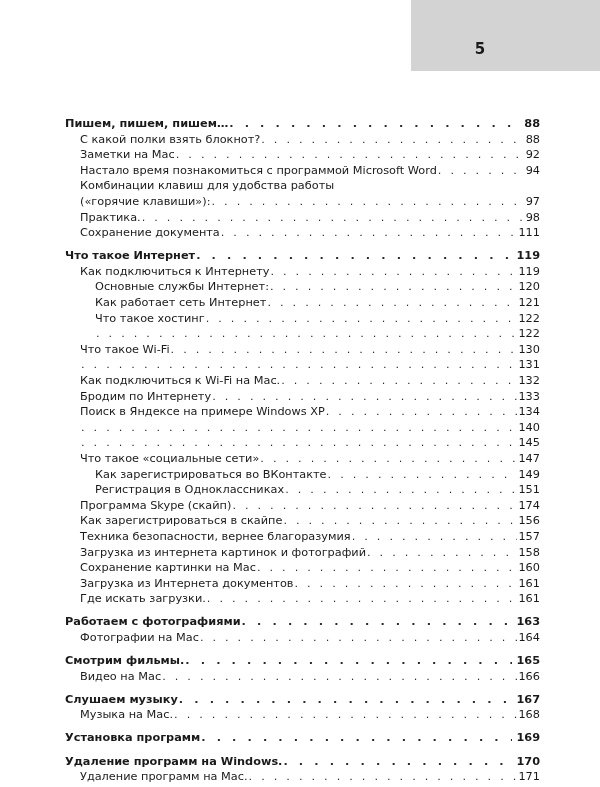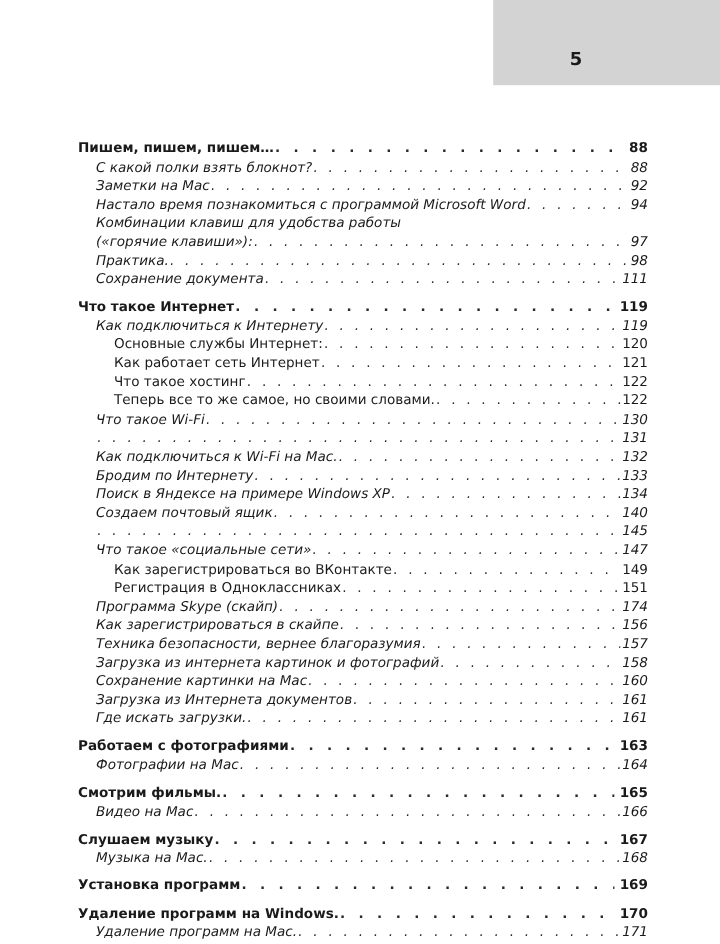--- a/index.html
+++ b/index.html
@@ -17,21 +17,21 @@
   }
   .toc {
     position: absolute; left: 65px; top: 72px; width: 475px; margin-top: 44px;
   }
   .section { margin-bottom: 7.5px; }
   .row {
     display: flex; align-items: baseline; height: 15.6px; line-height: 15.6px;
     font-size: 11.3px; white-space: nowrap; overflow: hidden;
   }
   .row.bold { font-weight: bold; }
-  .row.l1 { padding-left: 15px; font-style: italic; }
+  .row.l1 { padding-left: 15px; }
   .row.l2 { padding-left: 30px; }
   .row .title { flex: 0 0 auto; }
   .row .leader {
     flex: 1 1 auto; overflow: hidden; margin: 0 1px;
     letter-spacing: 2.7px; color: #2a2a2a; font-weight: normal;
   }
   .row.bold .leader { font-weight: bold; letter-spacing: 3.6px; }
   .row .page { flex: 0 0 auto; }
   .row.bold .page { margin-left: 3px; }
   .row.wrap-first { height: 15.6px; text-align: right; }
@@ -106,21 +106,20 @@
         <span class="title">Как работает сеть Интернет</span>
         <span class="leader">. . . . . . . . . . . . . . . . . . . . . . . . . . . . . . . . . . . . . . . . . . . . . . . . . . . . . . . . . . . . . . . . . . . . . . . . . . . . . . . . . . . . . . . . . . . . . . . . . . . . . . . . . . . . . . . . . . . . . . . . </span>
         <span class="page">121</span>
       </div>
       <div class="row l2">
         <span class="title">Что такое хостинг</span>
         <span class="leader">. . . . . . . . . . . . . . . . . . . . . . . . . . . . . . . . . . . . . . . . . . . . . . . . . . . . . . . . . . . . . . . . . . . . . . . . . . . . . . . . . . . . . . . . . . . . . . . . . . . . . . . . . . . . . . . . . . . . . . . . </span>
         <span class="page">122</span>
       </div>
       <div class="row l2">
-        <span class="title">Теперь все то же самое, но своими словами.</span>
         <span class="leader">. . . . . . . . . . . . . . . . . . . . . . . . . . . . . . . . . . . . . . . . . . . . . . . . . . . . . . . . . . . . . . . . . . . . . . . . . . . . . . . . . . . . . . . . . . . . . . . . . . . . . . . . . . . . . . . . . . . . . . . . </span>
         <span class="page">122</span>
       </div>
       <div class="row l1">
         <span class="title">Что такое Wi-Fi</span>
         <span class="leader">. . . . . . . . . . . . . . . . . . . . . . . . . . . . . . . . . . . . . . . . . . . . . . . . . . . . . . . . . . . . . . . . . . . . . . . . . . . . . . . . . . . . . . . . . . . . . . . . . . . . . . . . . . . . . . . . . . . . . . . . </span>
         <span class="page">130</span>
       </div>
       <div class="row l1">
         <span class="leader">. . . . . . . . . . . . . . . . . . . . . . . . . . . . . . . . . . . . . . . . . . . . . . . . . . . . . . . . . . . . . . . . . . . . . . . . . . . . . . . . . . . . . . . . . . . . . . . . . . . . . . . . . . . . . . . . . . . . . . . . </span>
@@ -135,21 +134,20 @@
         <span class="title">Бродим по Интернету</span>
         <span class="leader">. . . . . . . . . . . . . . . . . . . . . . . . . . . . . . . . . . . . . . . . . . . . . . . . . . . . . . . . . . . . . . . . . . . . . . . . . . . . . . . . . . . . . . . . . . . . . . . . . . . . . . . . . . . . . . . . . . . . . . . . </span>
         <span class="page">133</span>
       </div>
       <div class="row l1">
         <span class="title">Поиск в Яндексе на примере Windows XP</span>
         <span class="leader">. . . . . . . . . . . . . . . . . . . . . . . . . . . . . . . . . . . . . . . . . . . . . . . . . . . . . . . . . . . . . . . . . . . . . . . . . . . . . . . . . . . . . . . . . . . . . . . . . . . . . . . . . . . . . . . . . . . . . . . . </span>
         <span class="page">134</span>
       </div>
       <div class="row l1">
-        <span class="title">Создаем почтовый ящик</span>
         <span class="leader">. . . . . . . . . . . . . . . . . . . . . . . . . . . . . . . . . . . . . . . . . . . . . . . . . . . . . . . . . . . . . . . . . . . . . . . . . . . . . . . . . . . . . . . . . . . . . . . . . . . . . . . . . . . . . . . . . . . . . . . . </span>
         <span class="page">140</span>
       </div>
       <div class="row l1">
         <span class="leader">. . . . . . . . . . . . . . . . . . . . . . . . . . . . . . . . . . . . . . . . . . . . . . . . . . . . . . . . . . . . . . . . . . . . . . . . . . . . . . . . . . . . . . . . . . . . . . . . . . . . . . . . . . . . . . . . . . . . . . . . </span>
         <span class="page">145</span>
       </div>
       <div class="row l1">
         <span class="title">Что такое «социальные сети»</span>
         <span class="leader">. . . . . . . . . . . . . . . . . . . . . . . . . . . . . . . . . . . . . . . . . . . . . . . . . . . . . . . . . . . . . . . . . . . . . . . . . . . . . . . . . . . . . . . . . . . . . . . . . . . . . . . . . . . . . . . . . . . . . . . . </span>

